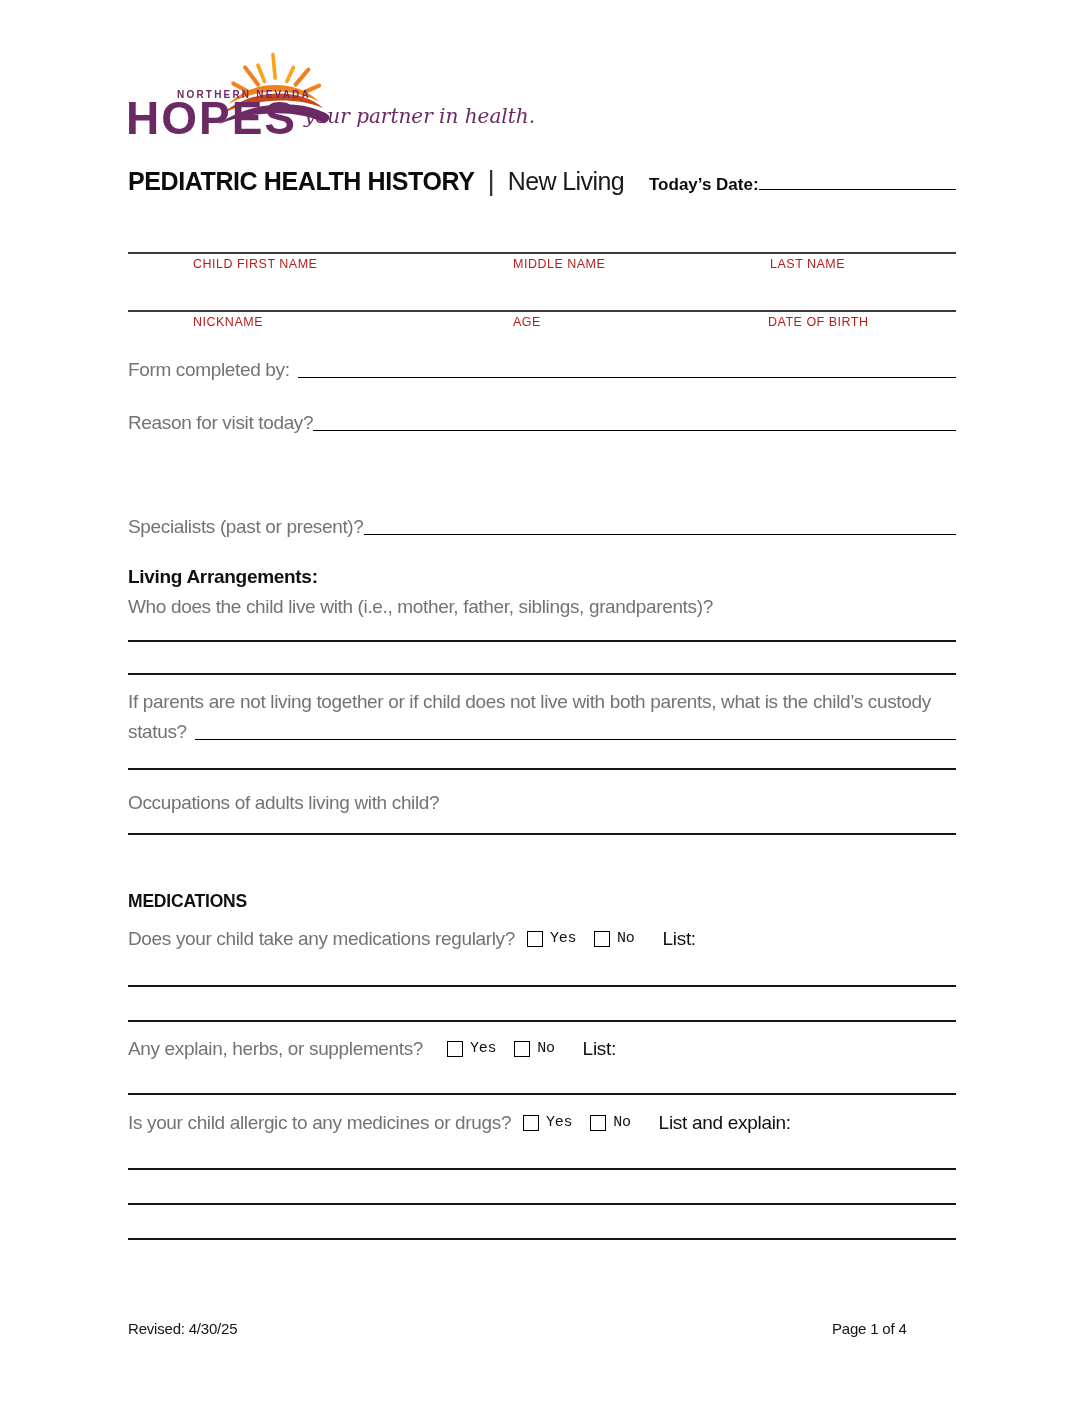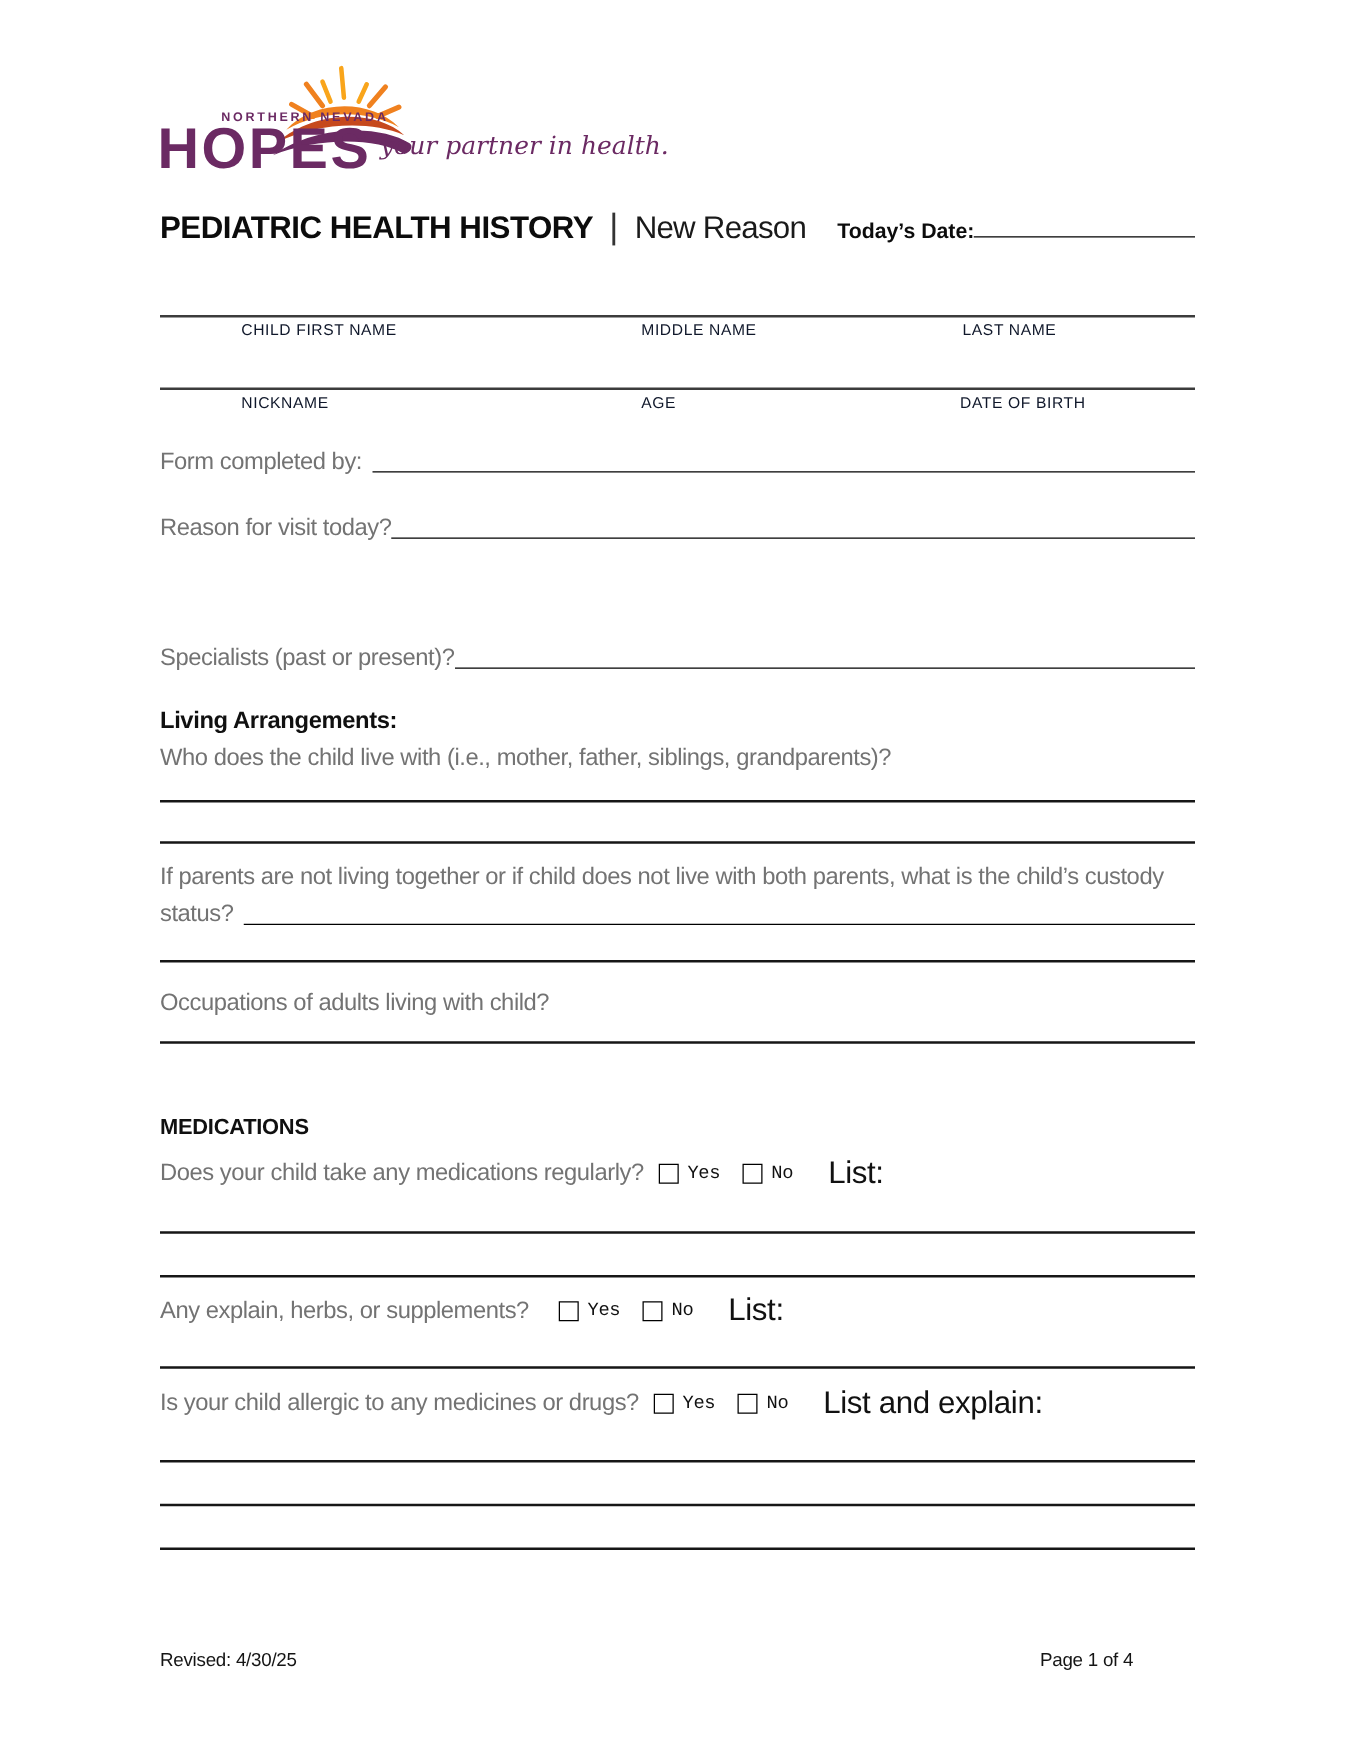--- a/index.html
+++ b/index.html
@@ -8,27 +8,27 @@
     font-family:"Liberation Sans",sans-serif;color:#111;overflow:hidden;
   }
   .row{position:absolute;left:128px;width:828px;}
   .qline{display:flex;align-items:flex-end;height:26px;}
   .q{font-size:19px;letter-spacing:-0.35px;white-space:nowrap;line-height:25px;color:#737373;}
   .uline{flex:1 1 auto;border-bottom:1.6px solid #000;margin-bottom:4px;}
   .uline.fixed{flex:0 0 auto;}
   .gap8{margin-left:8px;}
   .hrule{position:absolute;left:128px;width:828px;border-top:2px solid #161616;}
   .hrule.thick{border-top:2.6px solid #3c3c3c;}
-  .idlabel{position:absolute;top:0;font-size:12.5px;color:#0f172a;letter-spacing:0.5px;white-space:nowrap;}
+  .idlabel{position:absolute;top:0;font-size:12.5px;color:#b91c1c;letter-spacing:0.5px;white-space:nowrap;}
   .sect-bold{font-weight:700;font-size:19px;letter-spacing:-0.3px;color:#101010;}
   .sect-caps{font-weight:700;font-size:17.5px;letter-spacing:-0.2px;color:#101010;}
   .cb{display:inline-block;width:14px;height:14px;border:1.8px solid #000;margin:0 7px 4px 12px;flex:0 0 auto;}
   .cb.second{margin-left:18px;}
   .optlabel{font-size:15px;letter-spacing:-0.3px;line-height:25px;font-family:Liberation Mono, monospace;}
-  .listlabel{font-size:25px;letter-spacing:-0.3px;line-height:25px;margin-left:28px;}
+  .listlabel{font-size:19px;letter-spacing:-0.3px;line-height:25px;margin-left:28px;}
   
   .titlebar{position:absolute;left:128px;top:165px;width:828px;display:flex;align-items:baseline;text-align:right;}
   .t-main{font-size:25px;font-weight:800;letter-spacing:-0.4px;color:#0c0c0c;white-space:nowrap;}
   .t-sep{font-size:28px;font-weight:300;margin:0 13px;color:#333;}
   .t-sub{font-size:25px;font-weight:400;letter-spacing:-0.6px;color:#1a1a1a;white-space:nowrap;}
   .t-date{font-size:17px;font-weight:600;margin-left:25px;color:#0c0c0c;white-space:nowrap;}
   .t-line{flex:1 1 auto;border-bottom:1.5px solid #000;}
   
   .logo{position:absolute;left:128px;top:52px;width:380px;height:90px;}
   .org-small{position:absolute;left:1px;top:37px;font-size:10px;font-weight:700;letter-spacing:2.2px;color:#6B2A63;padding-left:48px;}
@@ -61,21 +61,21 @@
       <path d="M4,71 C36,48 84,48 106,62 C109,64 107,69 102,70 C80,57 36,58 4,71 Z" fill="#6B2A63"></path>
     </svg>
     <div class="org-small">NORTHERN NEVADA</div>
     <div class="org-large">HOPES</div>
     <div class="tagline">your partner in health.</div>
   </div>
 
   <div class="titlebar">
     <span class="t-main">PEDIATRIC HEALTH HISTORY</span>
     <span class="t-sep">|</span>
-    <span class="t-sub">New Reason</span>
+    <span class="t-sub">New Living</span>
     <span class="t-date">Today’s Date:</span>
     <span class="t-line"></span>
   </div>
 
   <div class="hrule thick" style="top:252px"></div>
   <div class="row" style="top:257px;height:18px">
     <span class="idlabel" style="left:65px">CHILD FIRST NAME</span>
     <span class="idlabel" style="left:385px">MIDDLE NAME</span>
     <span class="idlabel" style="left:642px">LAST NAME</span>
   </div>

